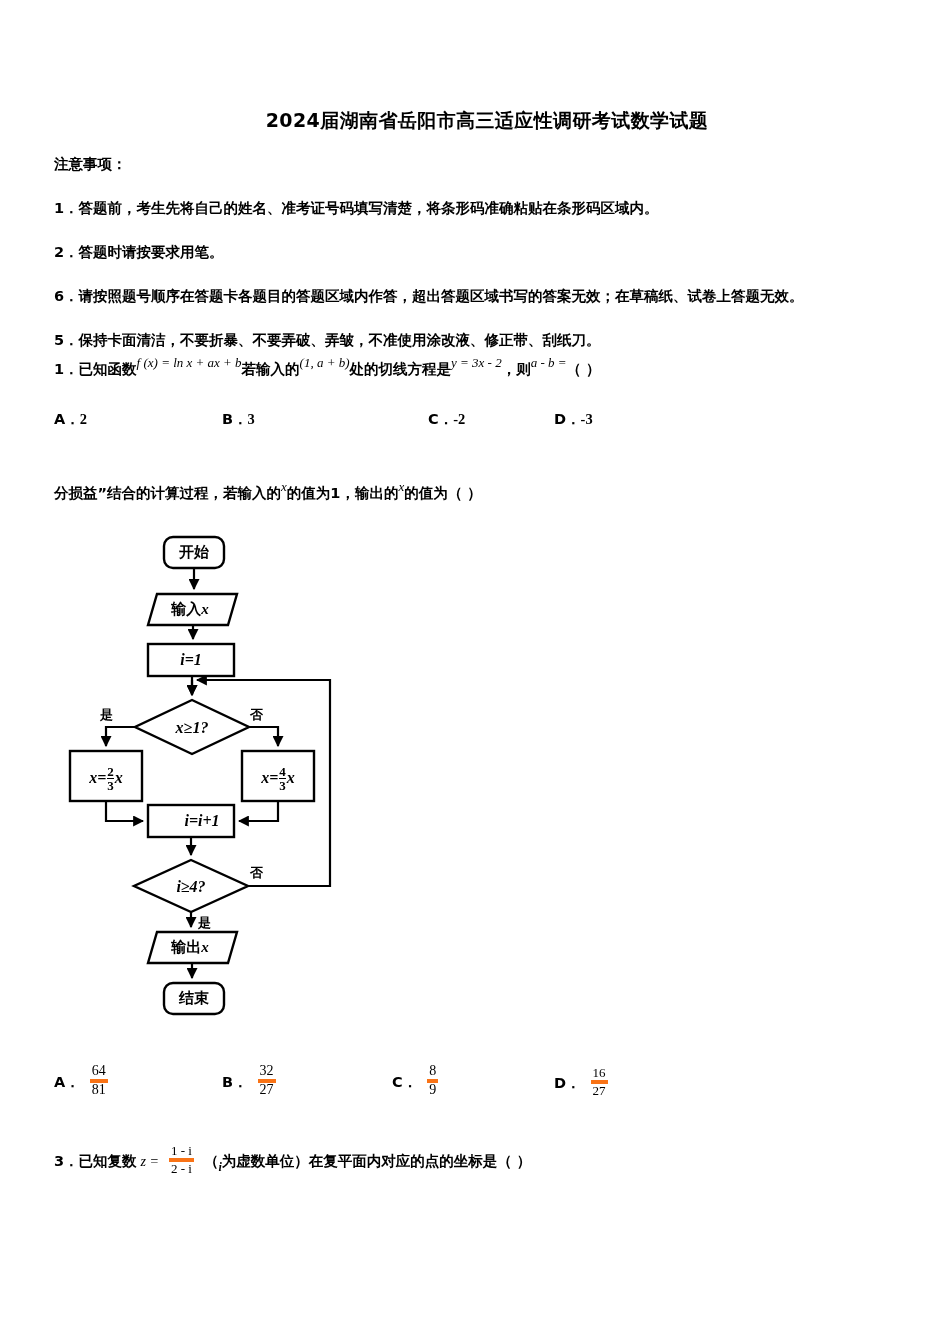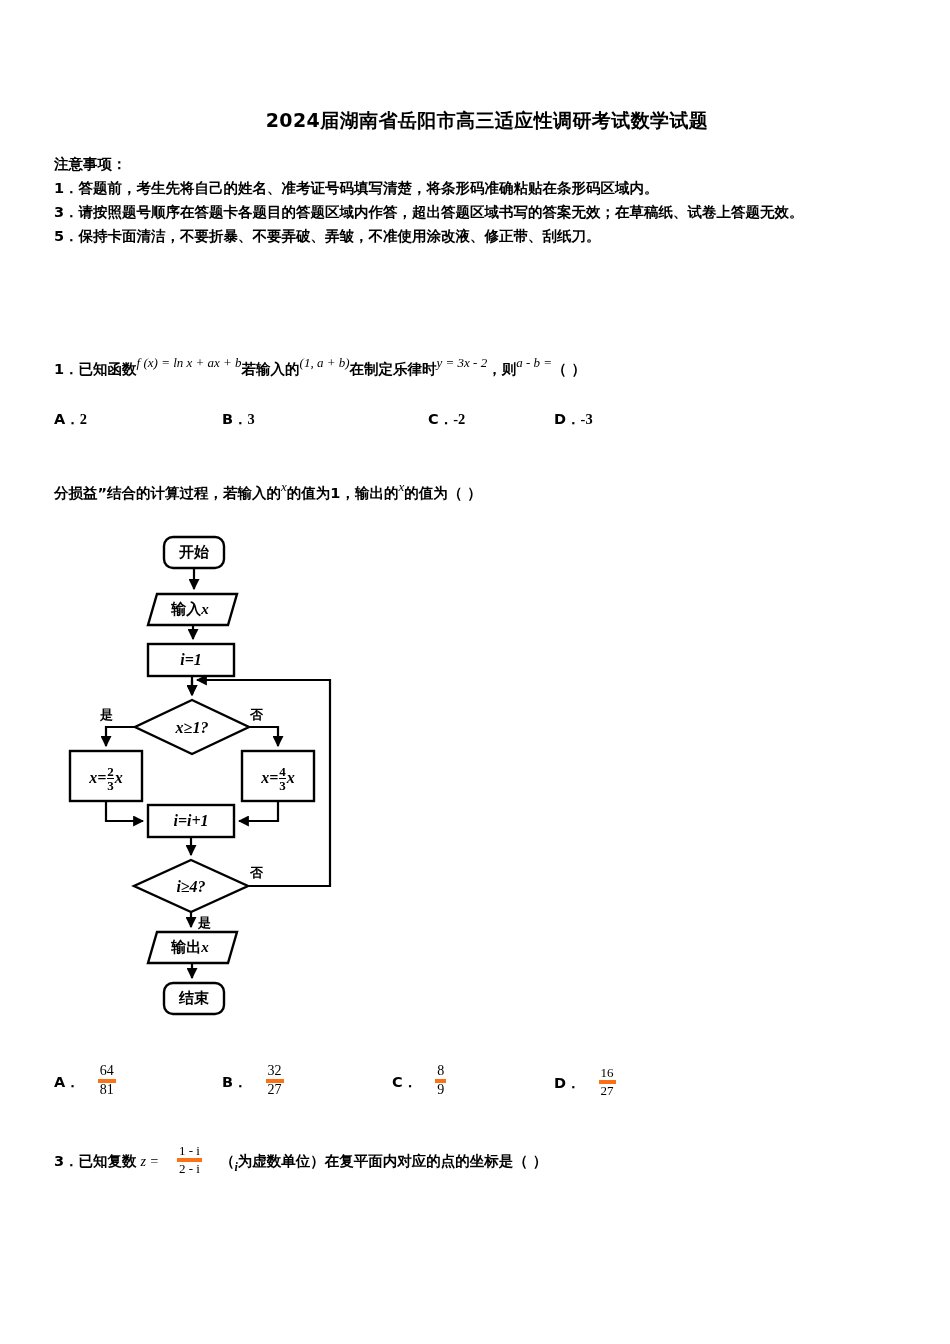--- a/index.html
+++ b/index.html
@@ -43,20 +43,21 @@
   .notice-list {
     position: absolute;
     left: 42px; top: 176px;
     width: 880px;
   }
   .notice-item {
     font-size: 14.5px;
     font-weight: bold;
     line-height: 24px;
     white-space: nowrap;
+    margin-top: 20px;
   }
 
   
   .section-heading {
     position: absolute;
     left: 42px; top: 321px;
     width: 890px;
     font-size: 14.5px;
     font-weight: bold;
     white-space: nowrap;
@@ -94,21 +95,21 @@
 
   
   .frac {
     display: inline-block;
     vertical-align: -0.45em;
     text-align: left;
     font-family: "Liberation Serif", "DejaVu Serif", serif;
     font-style: normal;
     font-weight: normal;
     line-height: 1.05;
-    margin: 0 18px;
+    margin: 0 10px;
   }
   .frac .num { display: block; font-size: 13px; padding: 0 2px; }
   .frac .den { display: block; font-size: 13px; border-top: 4px solid #f97316; padding: 0 2px; }
   .frac.big .num, .frac.big .den { font-size: 14px; }
 
   
   .opt-row { position: absolute; width: 900px; height: 30px; }
   .opt {
     position: absolute;
     font-size: 14.5px;
@@ -164,27 +165,28 @@
 </head>
 <body>
 
 <div class="page">
 
   <div class="doc-title">2024届湖南省岳阳市高三适应性调研考试数学试题</div>
 
   <div class="notice-heading">注意事项：</div>
   <div class="notice-list">
     <div class="notice-item">1．答题前，考生先将自己的姓名、准考证号码填写清楚，将条形码准确粘贴在条形码区域内。</div>
-    <div class="notice-item">3．请按照题号顺序在答题卡各题目的答题区域内作答，超出答题区域书写的答案无效；在草稿纸、试卷上答题无效。</div>
+    <div class="notice-item">2．答题时请按要求用笔。</div>
+    <div class="notice-item">6．请按照题号顺序在答题卡各题目的答题区域内作答，超出答题区域书写的答案无效；在草稿纸、试卷上答题无效。</div>
     <div class="notice-item">5．保持卡面清洁，不要折暴、不要弄破、弄皱，不准使用涂改液、修正带、刮纸刀。</div>
   </div>
 
 
   <div class="q-line" style="left:42px; top:360px;">
-    <span class="q-num">1．</span><span>已知函数</span><span class="sup-math">f (x) = ln x + ax + b</span><span>若输入的</span><span class="sup-math">(1, a + b)</span><span>在制定乐律时</span><span class="sup-math">y = 3x - 2</span><span>，则</span><span class="sup-math">a - b =</span><span>（    ）</span>
+    <span class="q-num">1．</span><span>已知函数</span><span class="sup-math">f (x) = ln x + ax + b</span><span>若输入的</span><span class="sup-math">(1, a + b)</span><span>处的切线方程是</span><span class="sup-math">y = 3x - 2</span><span>，则</span><span class="sup-math">a - b =</span><span>（    ）</span>
   </div>
 
   <div class="opt-row" style="left:42px; top:410px;">
     <div class="opt" style="left:0px;">
       <span class="lab">A．</span><span class="val">2</span>
     </div>
     <div class="opt" style="left:168px;">
       <span class="lab">B．</span><span class="val">3</span>
     </div>
     <div class="opt" style="left:338px;margin-left:36px;">
@@ -262,21 +264,21 @@
     <div class="fc-label" style="left:96px; top:74px; width:84px;"><span>输入</span><span class="math" style="font-weight:bold;font-size:15px;">x</span></div>
 
     <div class="fc-label mathi" style="left:96px; top:124px; width:86px;font-family:Liberation Serif, serif;">i=1</div>
 
     <div class="fc-label mathi" style="left:100px; top:192px; width:80px;">x≥1?</div>
 
     <div class="fc-label mathi" style="left:18px; top:237px; width:72px;"><span>x=</span><span class="fc-frac"><span class="num">2</span><span class="den">3</span></span><span>x</span></div>
 
     <div class="fc-label mathi" style="left:190px; top:237px; width:72px;"><span>x=</span><span class="fc-frac"><span class="num">4</span><span class="den">3</span></span><span>x</span></div>
 
-    <div class="fc-label mathi" style="left:96px; top:285px; width:86px;">i=i+1</div>
+    <div class="fc-label mathi" style="left:96px; top:285px; width:86px;padding-left:11px;">i=i+1</div>
 
     <div class="fc-label mathi" style="left:99px; top:351px; width:80px;">i≥4?</div>
 
     <div class="fc-label" style="left:96px; top:412px; width:84px;"><span>输出</span><span class="math" style="font-weight:bold;font-size:15px;">x</span></div>
 
     <div class="fc-label" style="left:112px; top:463px; width:60px;">结束</div>
 
     <div class="fc-sidelabel" style="left:48px; top:178px;">是</div>
     <div class="fc-sidelabel" style="left:198px; top:178px;">否</div>
     <div class="fc-sidelabel" style="left:198px; top:336px;">否</div>

